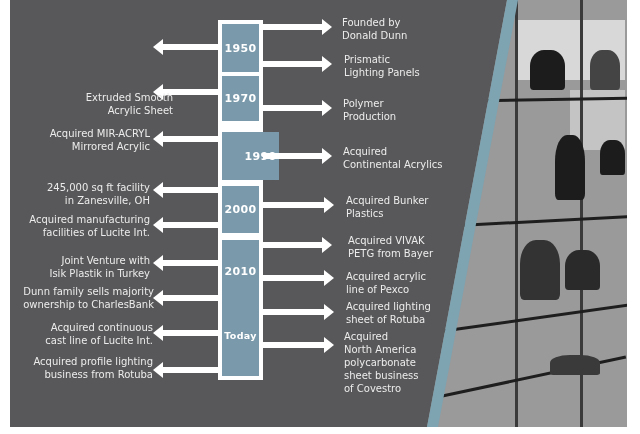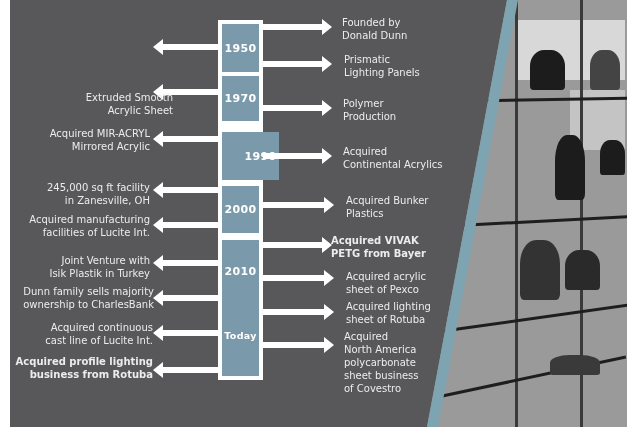--- a/index.html
+++ b/index.html
@@ -87,37 +87,37 @@
   <div class="lbl left" style="right:477px;top:181px;">245,000 sq ft facility
 in Zanesville, OH</div>
   <div class="lbl left" style="right:477px;top:213px;">Acquired manufacturing
 facilities of Lucite Int.</div>
   <div class="lbl left" style="right:477px;top:254px;">Joint Venture with
 Isik Plastik in Turkey</div>
   <div class="lbl left" style="right:473px;top:285px;">Dunn family sells majority
 ownership to CharlesBank</div>
   <div class="lbl left" style="right:474px;top:321px;">Acquired continuous
 cast line of Lucite Int.</div>
-  <div class="lbl left" style="right:474px;top:355px;font-weight:bold;">Acquired profile lighting
+  <div class="lbl left" style="right:474px;top:355px;">Acquired profile lighting
 business from Rotuba</div>
 
   <div class="lbl right" style="left:332px;top:16px;">Founded by
 Donald Dunn</div>
   <div class="lbl right" style="left:334px;top:53px;">Prismatic
 Lighting Panels</div>
   <div class="lbl right" style="left:333px;top:97px;">Polymer
 Production</div>
   <div class="lbl right" style="left:333px;top:145px;">Acquired
 Continental Acrylics</div>
   <div class="lbl right" style="left:336px;top:194px;">Acquired Bunker
 Plastics</div>
-  <div class="lbl right" style="left:321px;top:234px;font-weight:bold;">Acquired VIVAK
+  <div class="lbl right" style="left:338px;top:234px;">Acquired VIVAK
 PETG from Bayer</div>
   <div class="lbl right" style="left:336px;top:270px;">Acquired acrylic
-sheet of Pexco</div>
+line of Pexco</div>
   <div class="lbl right" style="left:336px;top:300px;">Acquired lighting
 sheet of Rotuba</div>
   <div class="lbl right" style="left:334px;top:330px;">Acquired
 North America
 polycarbonate
 sheet business
 of Covestro</div>
 
 </div>
 

